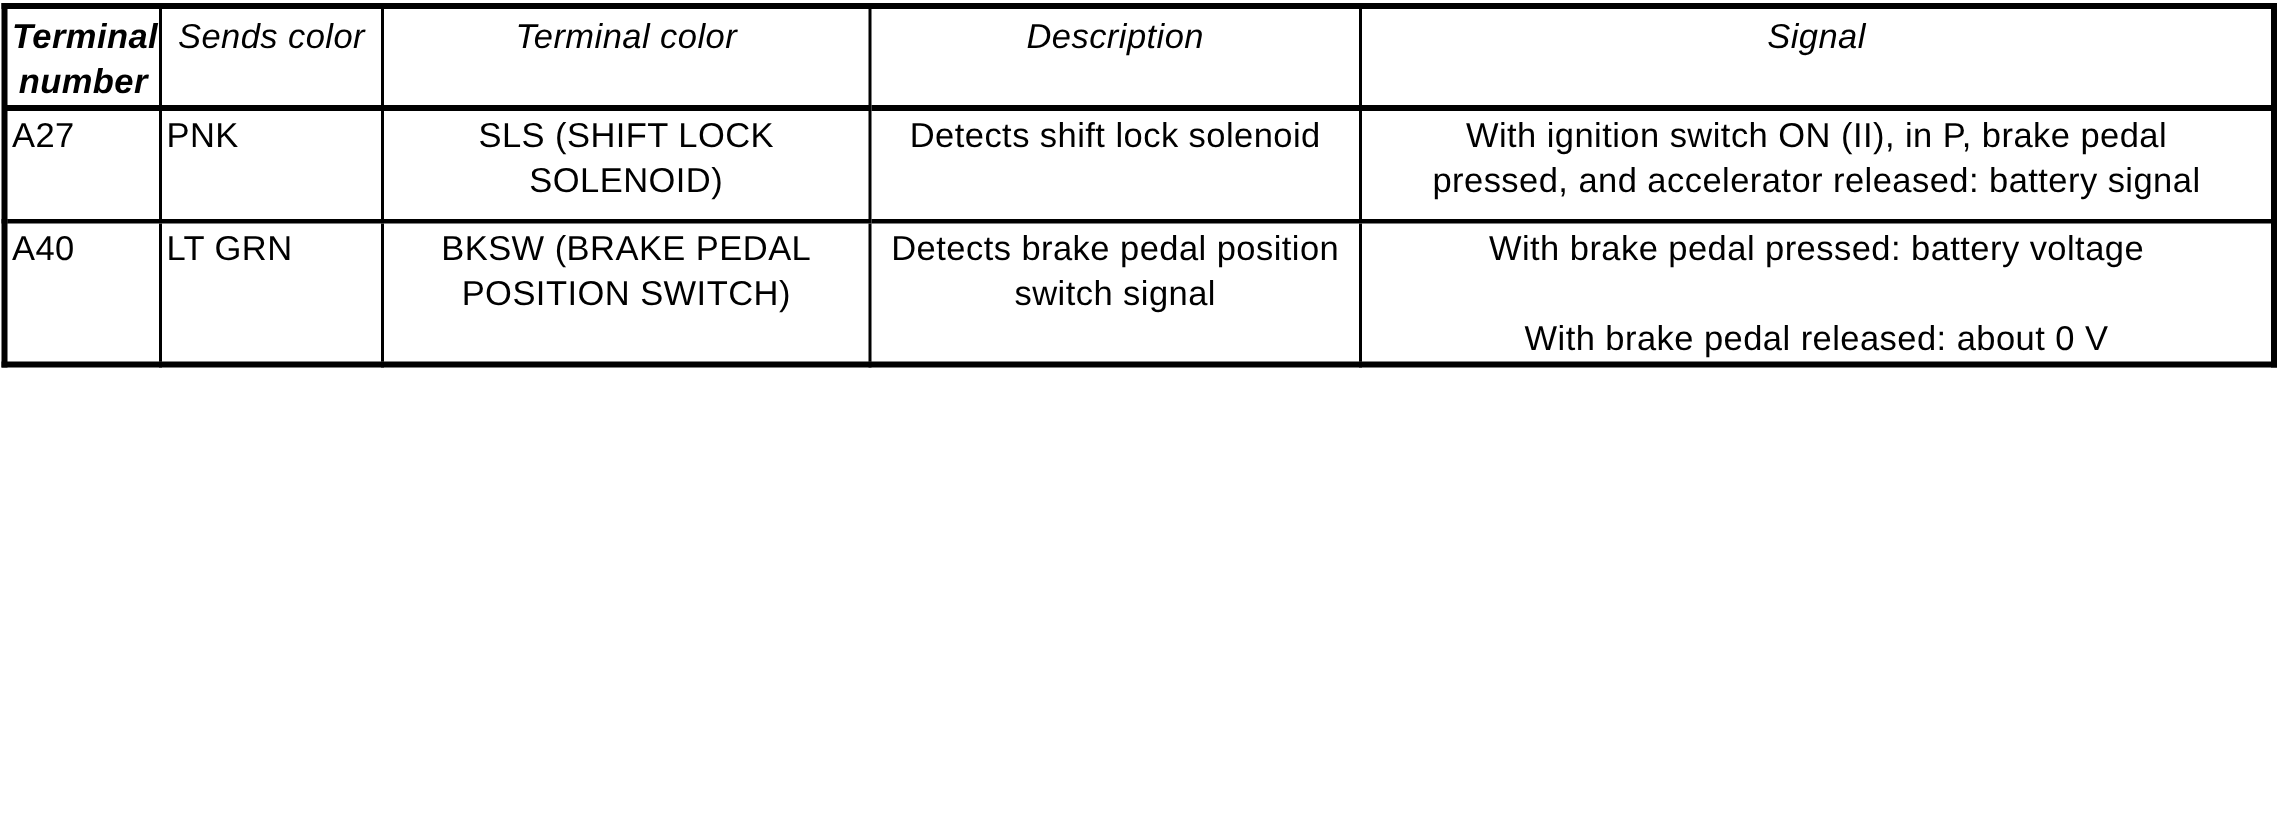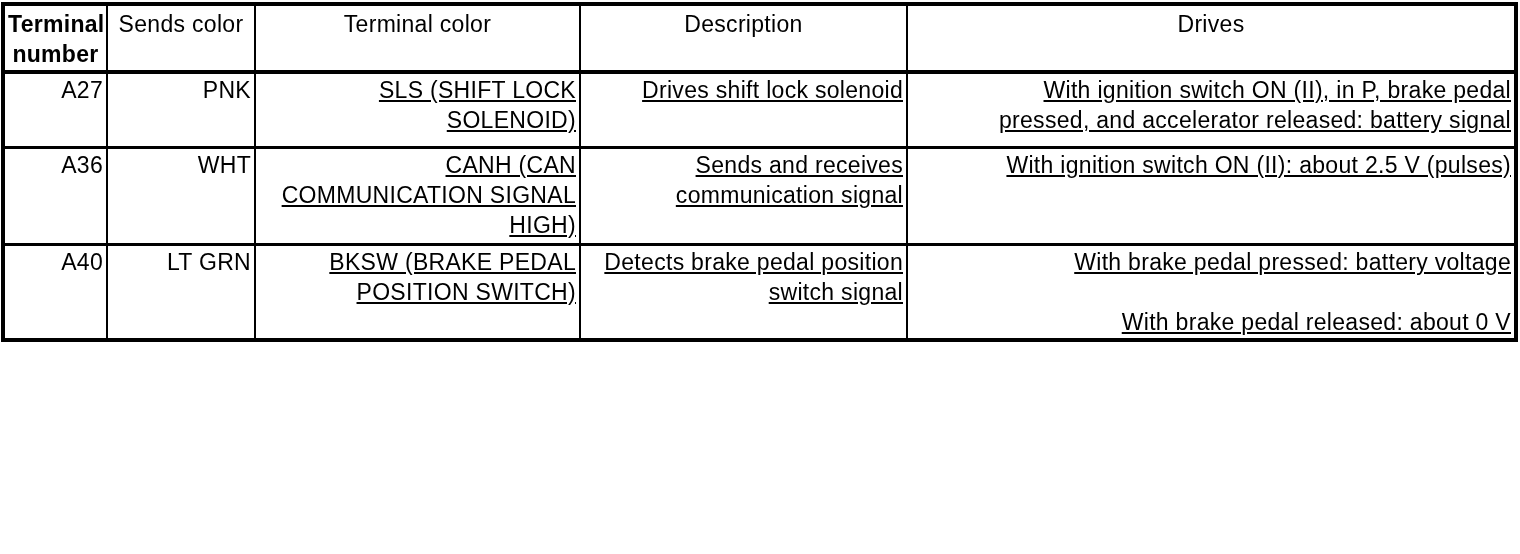--- a/index.html
+++ b/index.html
@@ -42,23 +42,23 @@
   }
   tbody td {
     border-top: 3px solid #000000;
   }
   th.bold-head { font-weight: bold; }
   .col-terminal { width: 104px; }
   .col-wire     { width: 148px; }
   .col-name     { width: 325px; }
   .col-desc     { width: 327px; }
   .col-signal   { width: 609px; }
-  td.cell-terminal, td.cell-wire { text-align: right; }
-  td.cell-name, td.cell-desc, td.cell-signal { text-align: right; text-decoration: underline; }
-  tr.header-row { height: 61px; }
+  td.cell-terminal, td.cell-wire { text-align: left; }
+  td.cell-name, td.cell-desc, td.cell-signal { text-align: center; }
+  tr.header-row { height: 61px; font-style: italic; }
   tr.row-0 { height: 75px; }
   tr.row-1 { height: 121px; }
   tr.row-2 { height: 97px; }
   tr.row-3 { height: 97px; }
   tr.row-4 { height: 89px; }
 </style>
 </head>
 <body>
 
 <div class="page">
@@ -70,42 +70,32 @@
       <col class="col-desc">
       <col class="col-signal">
     </colgroup>
     <thead>
       <tr class="header-row">
         <th class="bold-head">Terminal
 number</th>
         <th>Sends color</th>
         <th>Terminal color</th>
         <th>Description</th>
-        <th>Drives</th>
+        <th>Signal</th>
       </tr>
     </thead>
     <tbody>
       <tr class="row-0">
         <td class="cell-terminal">A27</td>
         <td class="cell-wire">PNK</td>
         <td class="cell-name">SLS (SHIFT LOCK
 SOLENOID)</td>
-        <td class="cell-desc">Drives shift lock solenoid</td>
+        <td class="cell-desc">Detects shift lock solenoid</td>
         <td class="cell-signal">With ignition switch ON (II), in P, brake pedal
 pressed, and accelerator released: battery signal</td>
-      </tr>
-      <tr class="row-2">
-        <td class="cell-terminal">A36</td>
-        <td class="cell-wire">WHT</td>
-        <td class="cell-name">CANH (CAN
-COMMUNICATION SIGNAL
-HIGH)</td>
-        <td class="cell-desc">Sends and receives
-communication signal</td>
-        <td class="cell-signal">With ignition switch ON (II): about 2.5 V (pulses)</td>
       </tr>
       <tr class="row-4">
         <td class="cell-terminal">A40</td>
         <td class="cell-wire">LT GRN</td>
         <td class="cell-name">BKSW (BRAKE PEDAL
 POSITION SWITCH)</td>
         <td class="cell-desc">Detects brake pedal position
 switch signal</td>
         <td class="cell-signal">With brake pedal pressed: battery voltage
 

